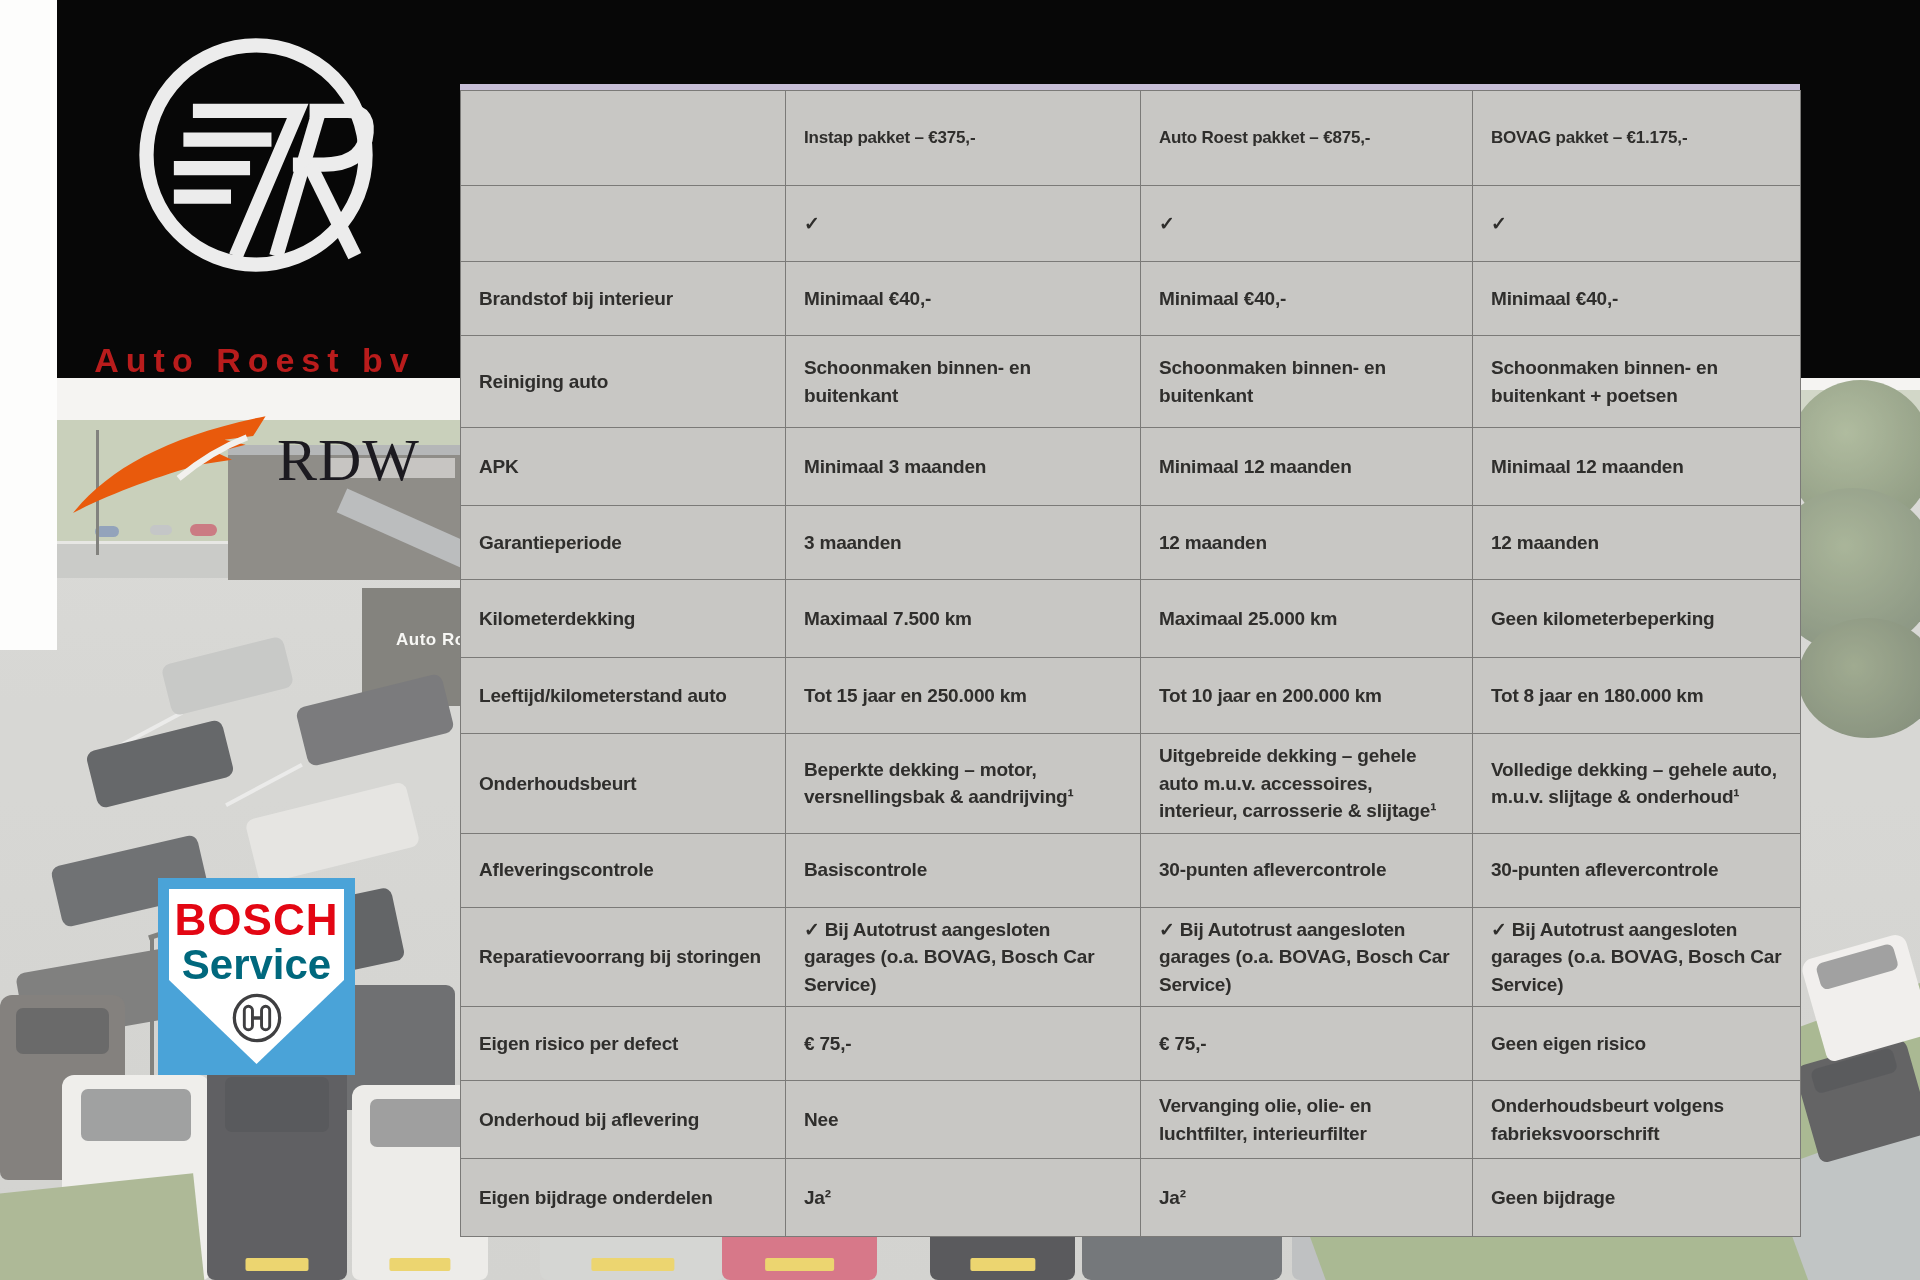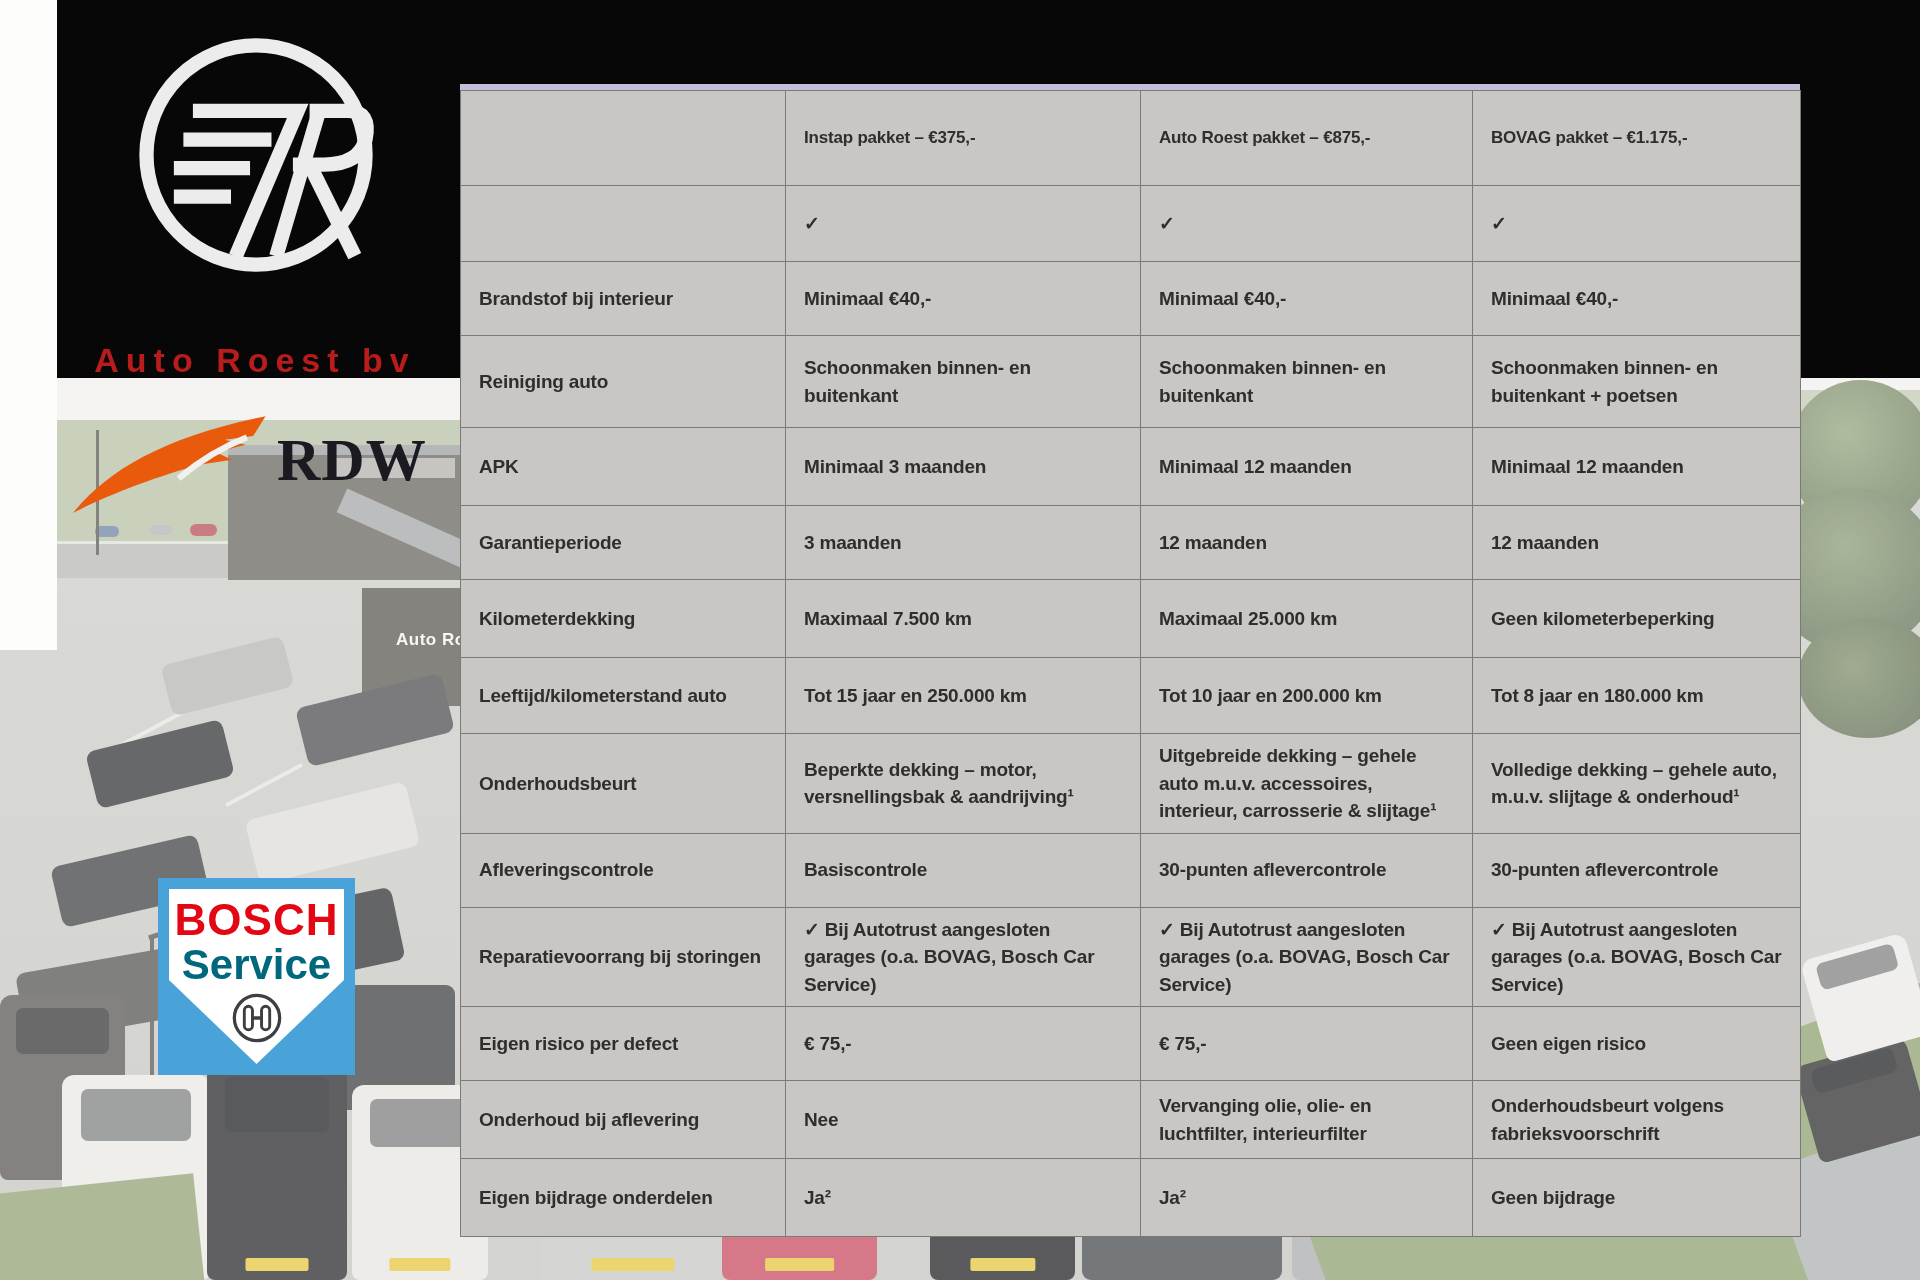--- a/index.html
+++ b/index.html
@@ -24,21 +24,21 @@
 
   
   .white-strip{position:absolute;left:0;top:0;width:57px;height:650px;background:#fdfdfc;}
   .black-band{position:absolute;left:57px;top:0;width:1863px;height:378px;background:#070707;}
   .ar-logo{position:absolute;left:131px;top:30px;width:250px;height:250px;}
   .ar-name{position:absolute;left:75px;top:316px;width:360px;text-align:center;color:#b91c1c;
            font-size:34px;font-weight:700;letter-spacing:7px;white-space:nowrap;margin-top:25px;}
 
   
   .rdw{position:absolute;left:68px;top:408px;display:flex;align-items:flex-start;}
-  .rdw-text{font-family:"Liberation Serif",serif;font-weight:700;font-size:60px;
+  .rdw-text{font-family:"Liberation Serif",serif;font-weight:400;font-size:60px;
             color:var(--rdw-navy,#1c1a20);line-height:1;margin:22px 16px 0 4px;letter-spacing:1px;}
 
   
   .bovag{position:absolute;left:175px;top:568px;width:156px;background:#ffffff;padding:10px 10px;box-sizing:border-box;}
   .bovag-target{display:block;width:136px;height:150px;}
   .bovag-band{width:136px;height:80px;background:var(--bovag-yellow,#f7c500);
               display:flex;align-items:center;justify-content:center;}
   .bovag-word{font-size:44px;font-weight:800;color:#161514;letter-spacing:-1px;
               transform:scaleX(.8);white-space:nowrap;}
 

